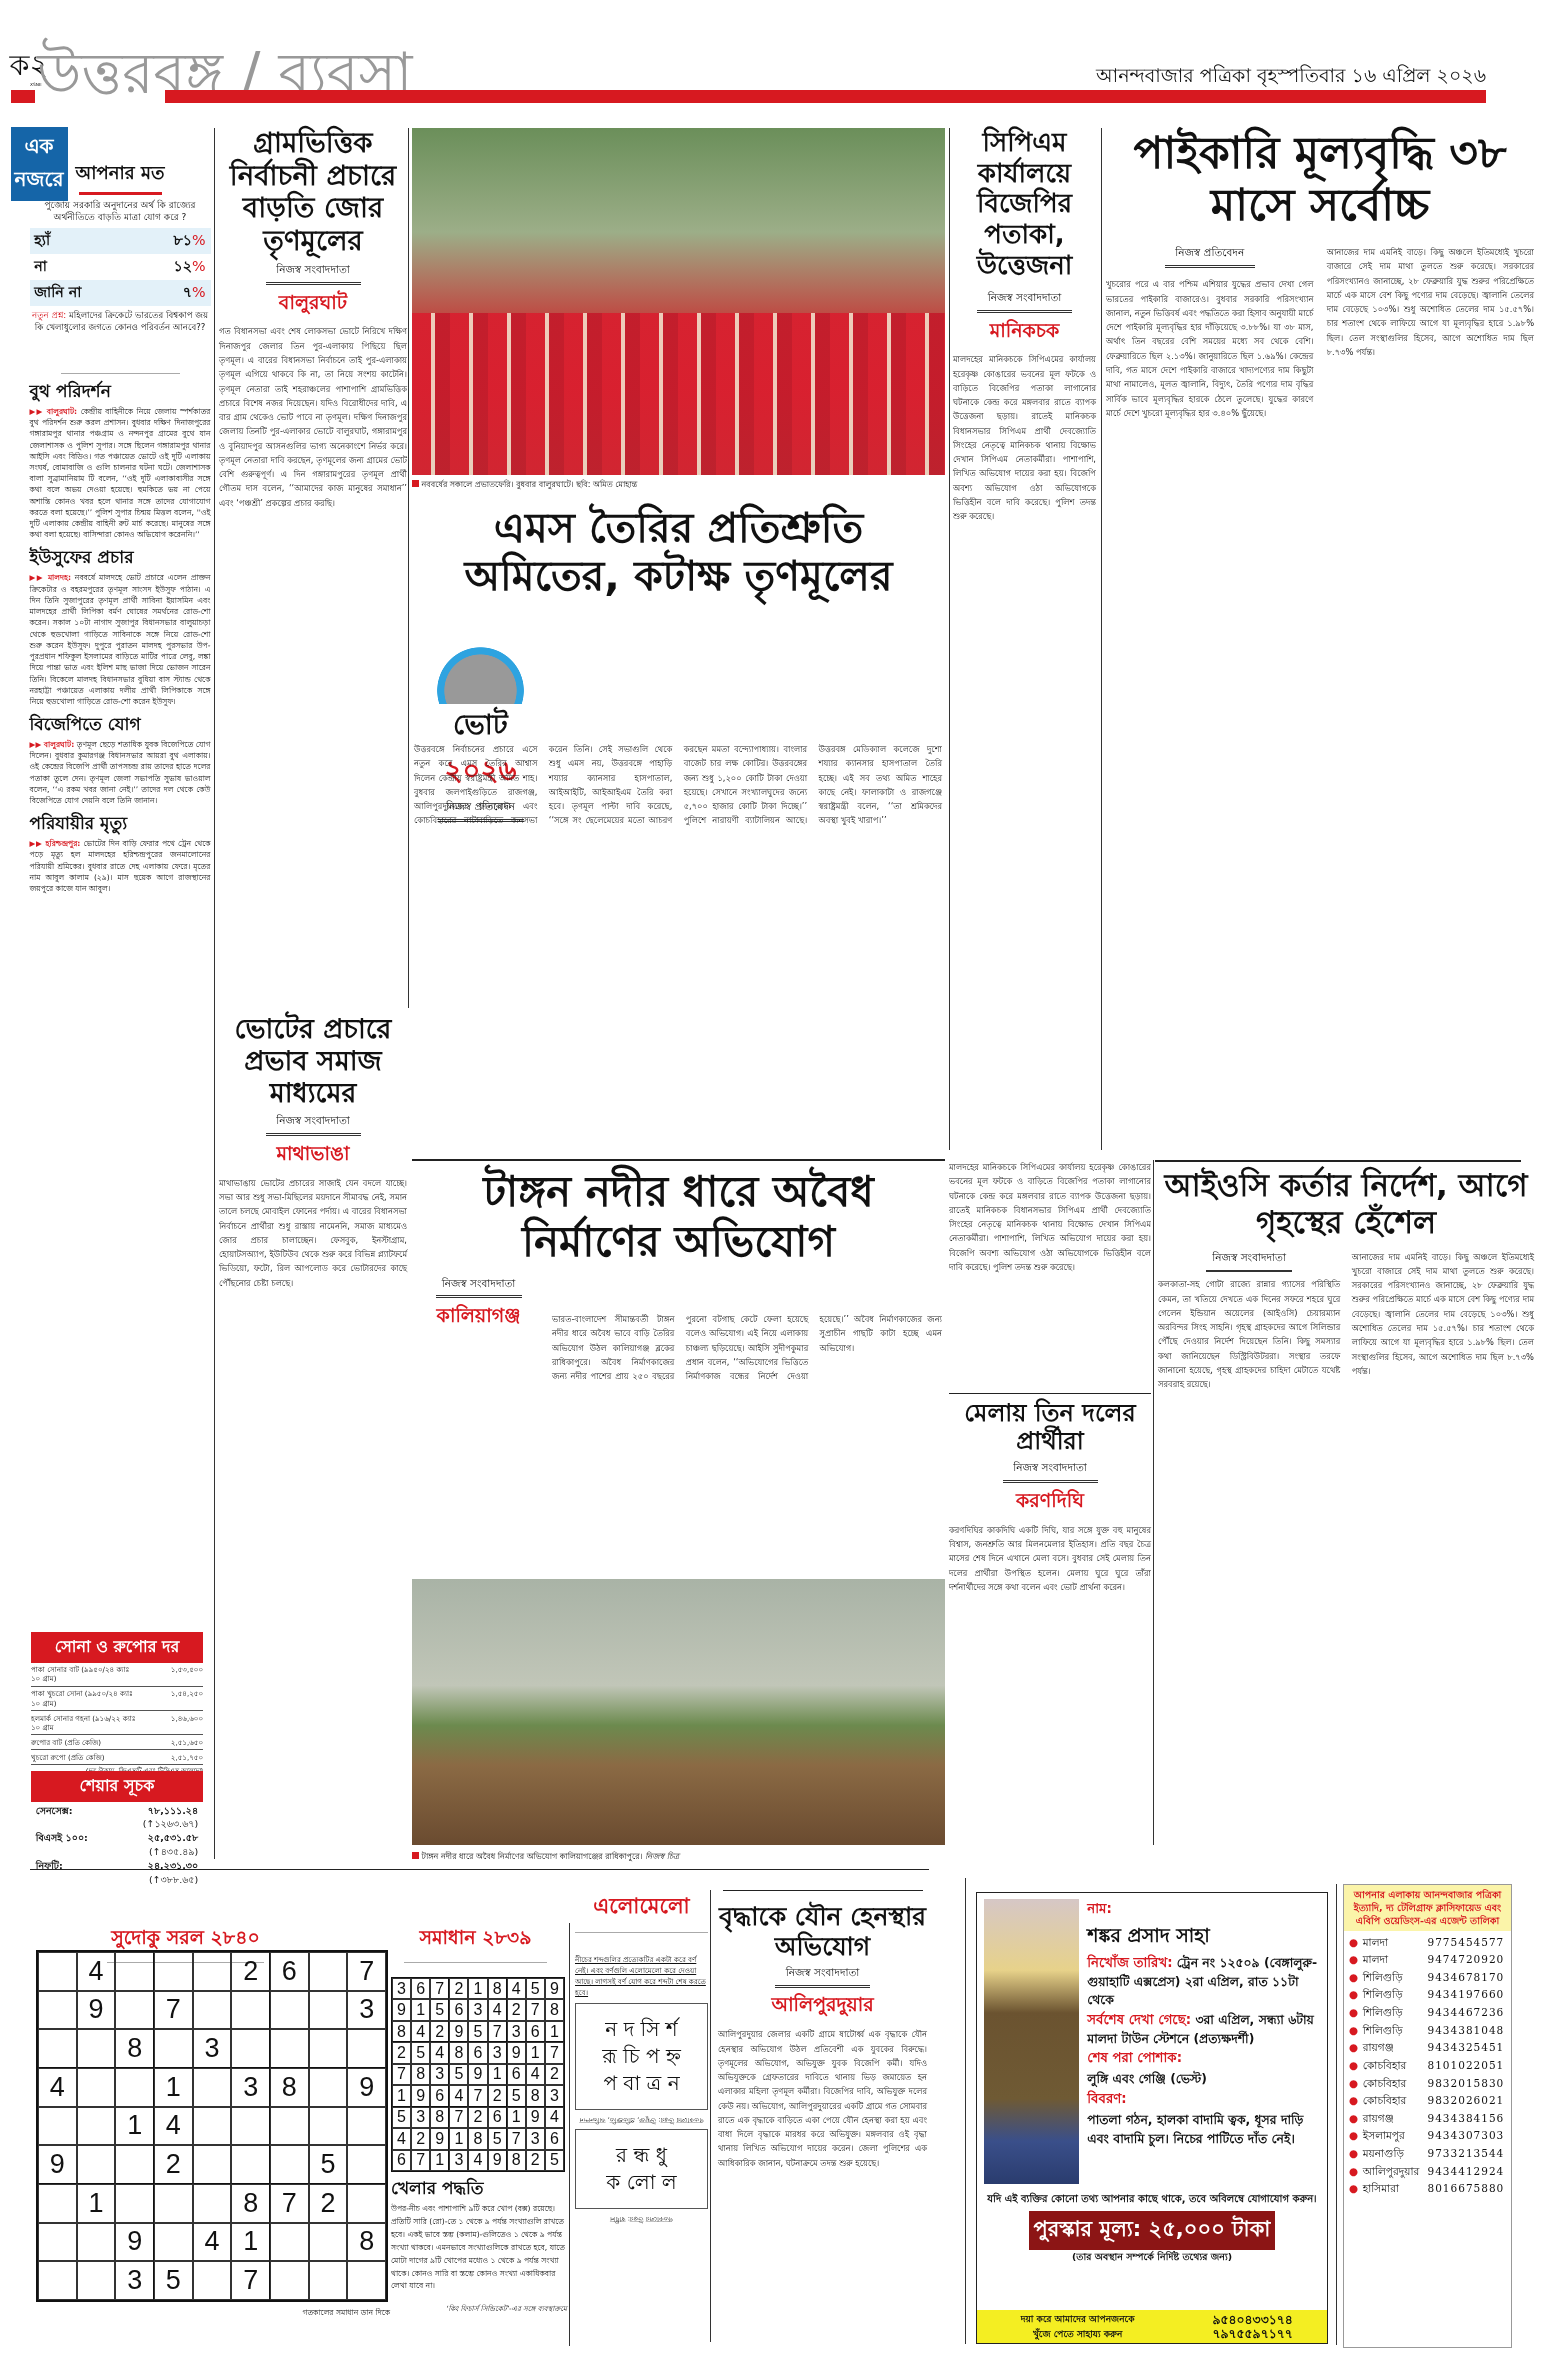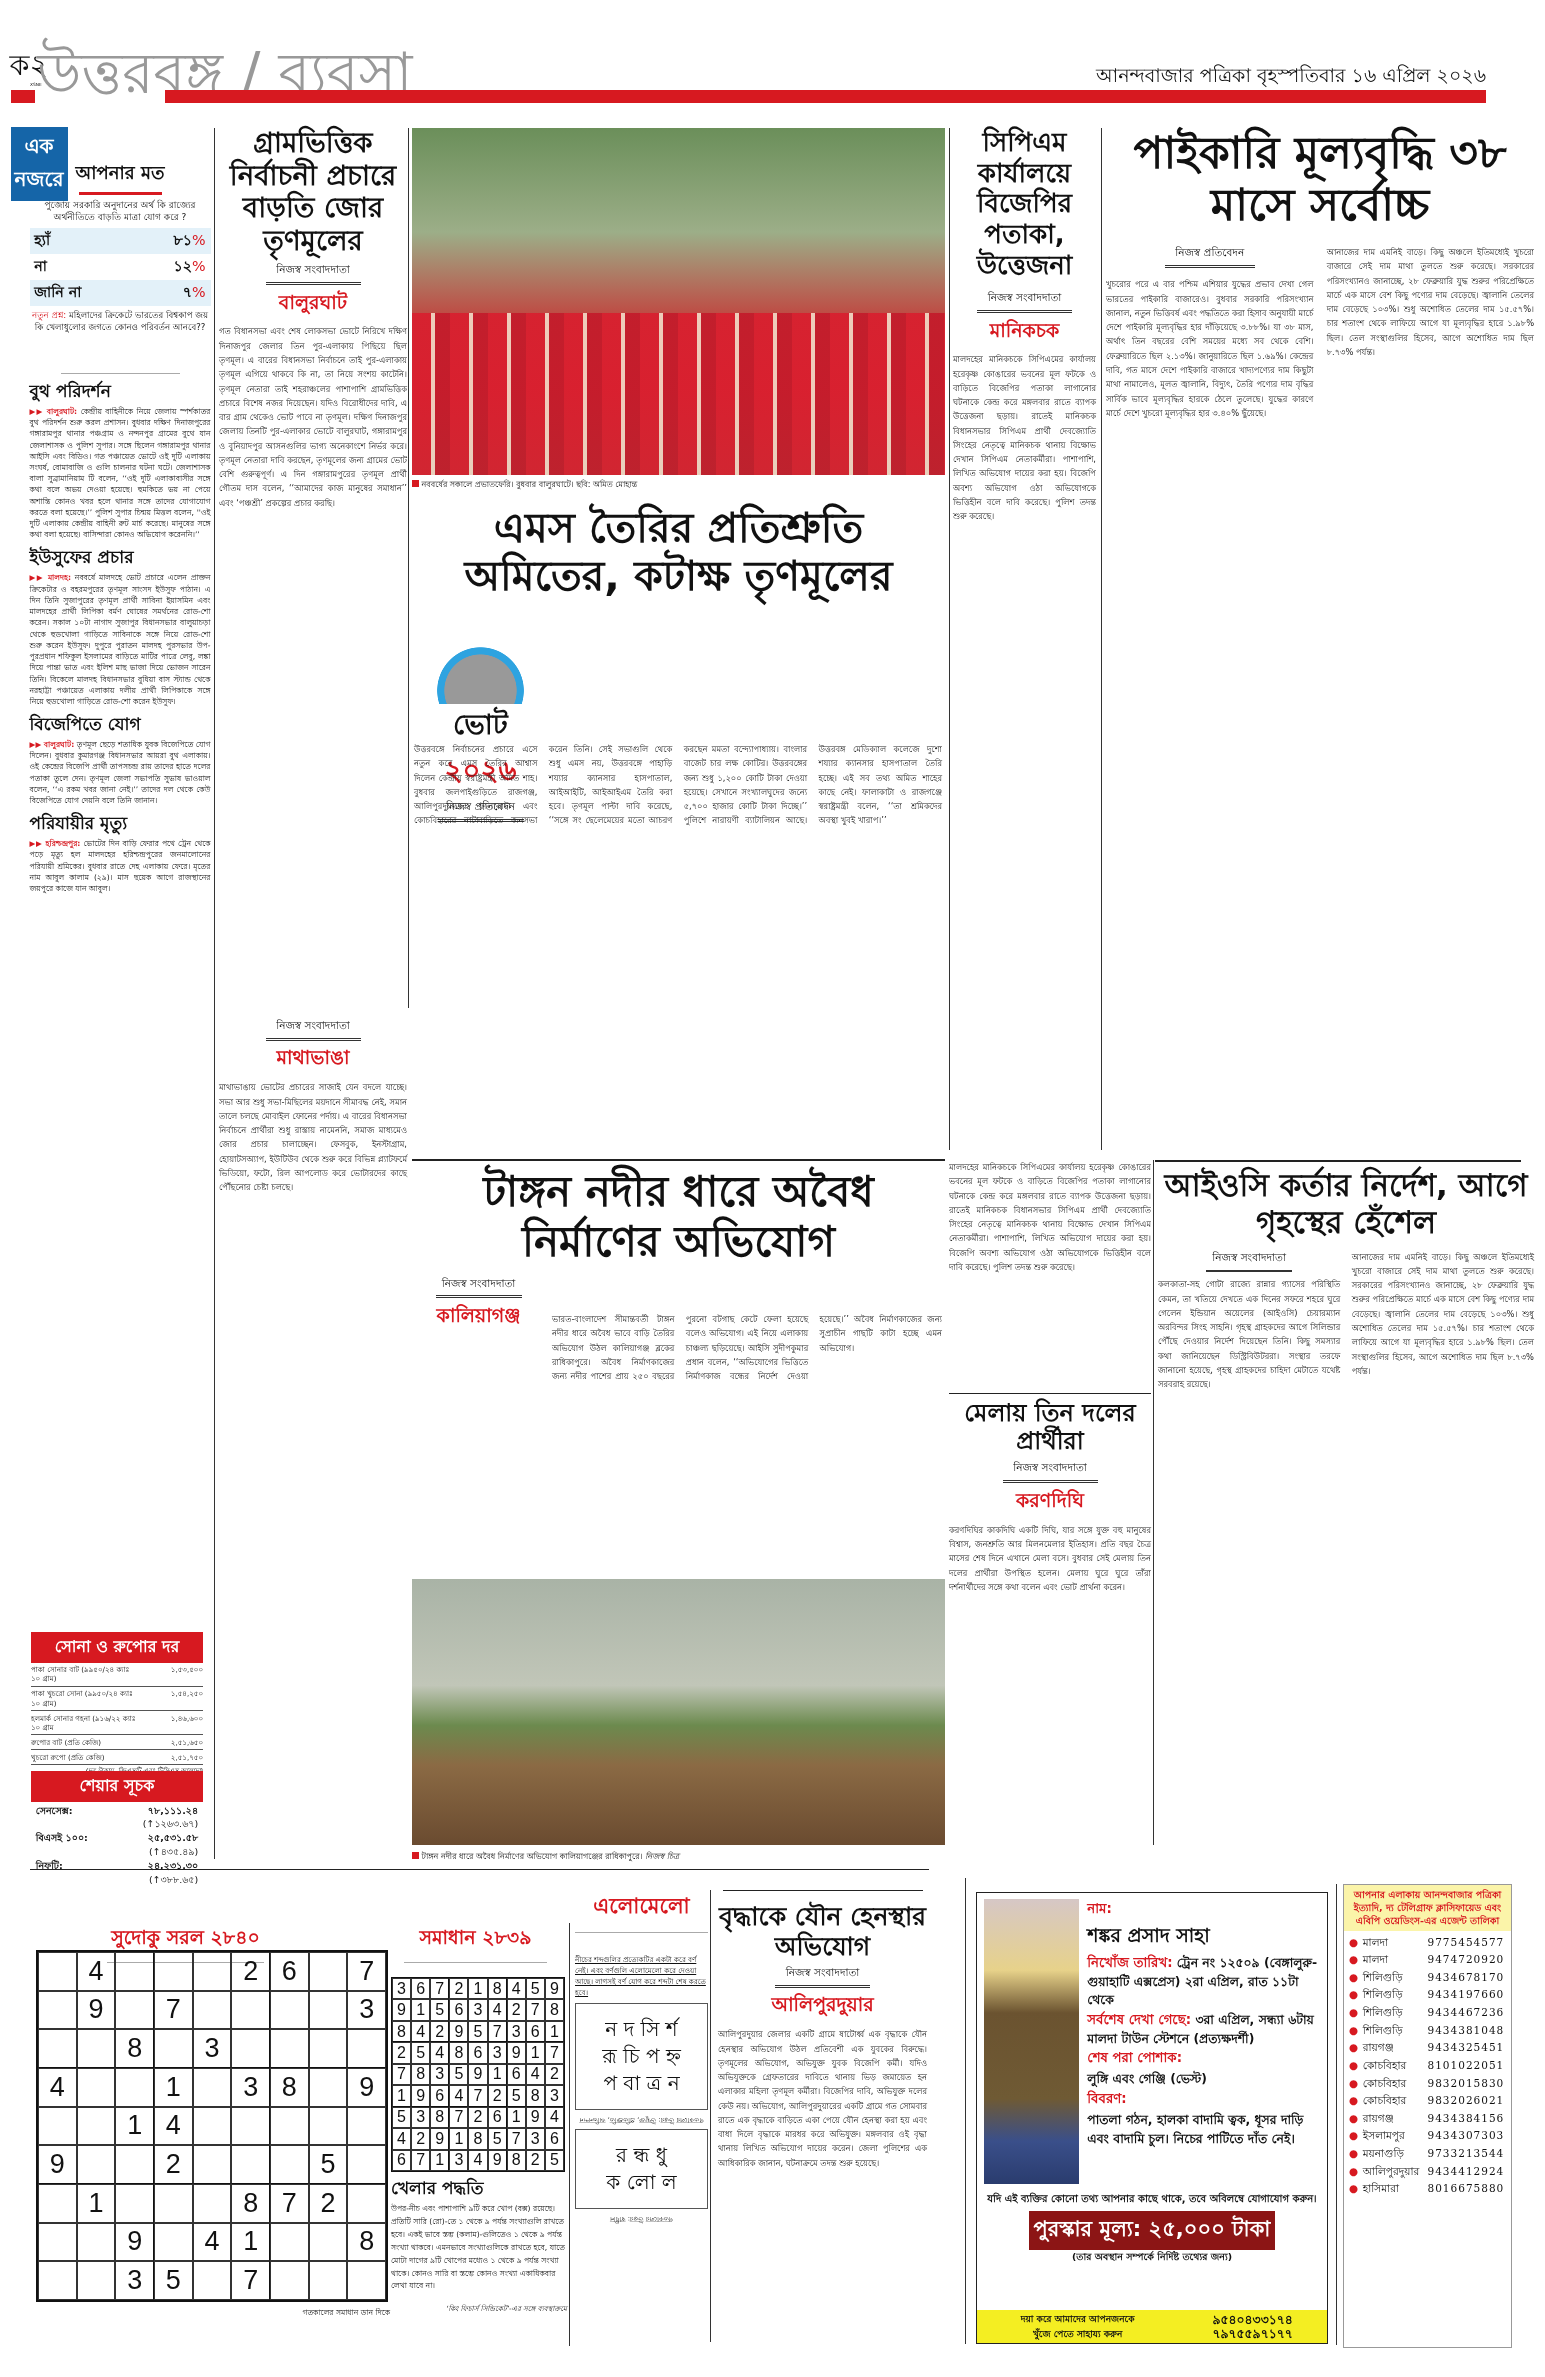--- a/index.html
+++ b/index.html
@@ -220,20 +220,21 @@
       <div class="byline-rule" style="width:90px;"></div>
       <div class="body" style="margin-top:9.5px;">খুচরোর পরে এ বার পশ্চিম এশিয়ার যুদ্ধের প্রভাব দেখা গেল ভারতের পাইকারি বাজারেও। বুধবার সরকারি পরিসংখ্যান জানাল, নতুন ভিত্তিবর্ষ এবং পদ্ধতিতে করা হিসাব অনুযায়ী মার্চে দেশে পাইকারি মূল্যবৃদ্ধির হার দাঁড়িয়েছে ৩.৮৮%। যা ৩৮ মাস, অর্থাৎ তিন বছরের বেশি সময়ের মধ্যে সব থেকে বেশি। ফেব্রুয়ারিতে ছিল ২.১৩%। জানুয়ারিতে ছিল ১.৬৯%। কেন্দ্রের দাবি, গত মাসে দেশে পাইকারি বাজারে খাদ্যপণ্যের দাম কিছুটা মাথা নামালেও, মূলত জ্বালানি, বিদ্যুৎ, তৈরি পণ্যের দাম বৃদ্ধির সার্বিক ভাবে মূল্যবৃদ্ধির হারকে ঠেলে তুলেছে। যুদ্ধের কারণে মার্চে দেশে খুচরো মূল্যবৃদ্ধির হার ৩.৪০% ছুঁয়েছে।</div>
     </div>
     <div style="flex:1;">
       <div class="body">আনাজের দাম এমনিই বাড়ে। কিছু অঞ্চলে ইতিমধ্যেই খুচরো বাজারে সেই দাম মাথা তুলতে শুরু করেছে। সরকারের পরিসংখ্যানও জানাচ্ছে, ২৮ ফেব্রুয়ারি যুদ্ধ শুরুর পরিপ্রেক্ষিতে মার্চে এক মাসে বেশ কিছু পণ্যের দাম বেড়েছে। জ্বালানি তেলের দাম বেড়েছে ১০৩%। শুধু অশোধিত তেলের দাম ১৫.৫৭%। চার শতাংশ থেকে লাফিয়ে আগে যা মূল্যবৃদ্ধির হারে ১.৯৮% ছিল। তেল সংস্থাগুলির হিসেব, আগে অশোধিত দাম ছিল ৮.৭৩% পর্যন্ত।</div>
     </div>
   </div>
 </div>
 
 <div class="col" style="left:219px; top:1013px; width:188px;">
+  <div class="hl" style="font-size:27px;">ভোটের প্রচারে প্রভাব সমাজ মাধ্যমের</div>
   <div class="byline" style="margin-top:4.8px;">নিজস্ব সংবাদদাতা</div>
   <div class="byline-rule" style="width:95px;"></div>
   <div class="dateline-red">মাথাভাঙা</div>
   <div class="body" style="margin-top:4.8px;">মাথাভাঙায় ভোটের প্রচারের সাজাই যেন বদলে যাচ্ছে। সভা আর শুধু সভা-মিছিলের ময়দানে সীমাবদ্ধ নেই, সমান তালে চলছে মোবাইল ফোনের পর্দায়। এ বারের বিধানসভা নির্বাচনে প্রার্থীরা শুধু রাস্তায় নামেননি, সমাজ মাধ্যমেও জোর প্রচার চালাচ্ছেন। ফেসবুক, ইনস্টাগ্রাম, হোয়াটসঅ্যাপ, ইউটিউব থেকে শুরু করে বিভিন্ন প্ল্যাটফর্মে ভিডিয়ো, ফটো, রিল আপলোড করে ভোটারদের কাছে পৌঁছনোর চেষ্টা চলছে।</div>
 </div>
 
 <div class="rule abs" style="left:412px; top:1159px; width:533px; height:1.9px;"></div>
 <div class="col" style="left:412px; top:1167px; width:533px;">
   <div class="hl" style="font-size:42px;">টাঙ্গন নদীর ধারে অবৈধ নির্মাণের অভিযোগ</div>
   <div style="width:133px; margin-top:9.5px;">

